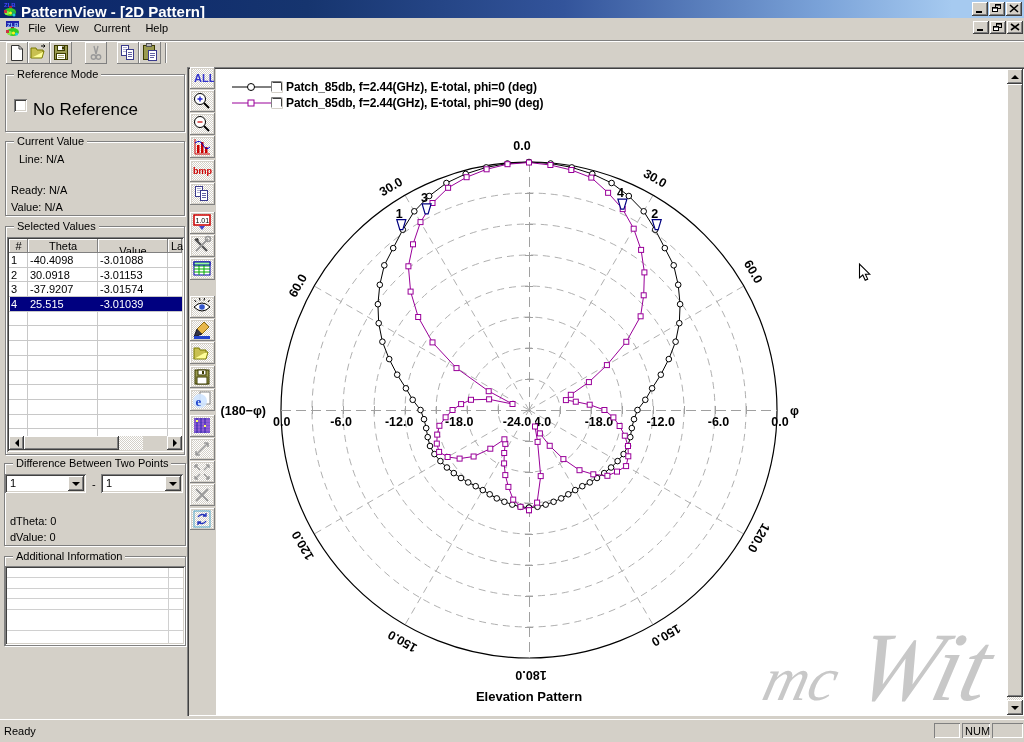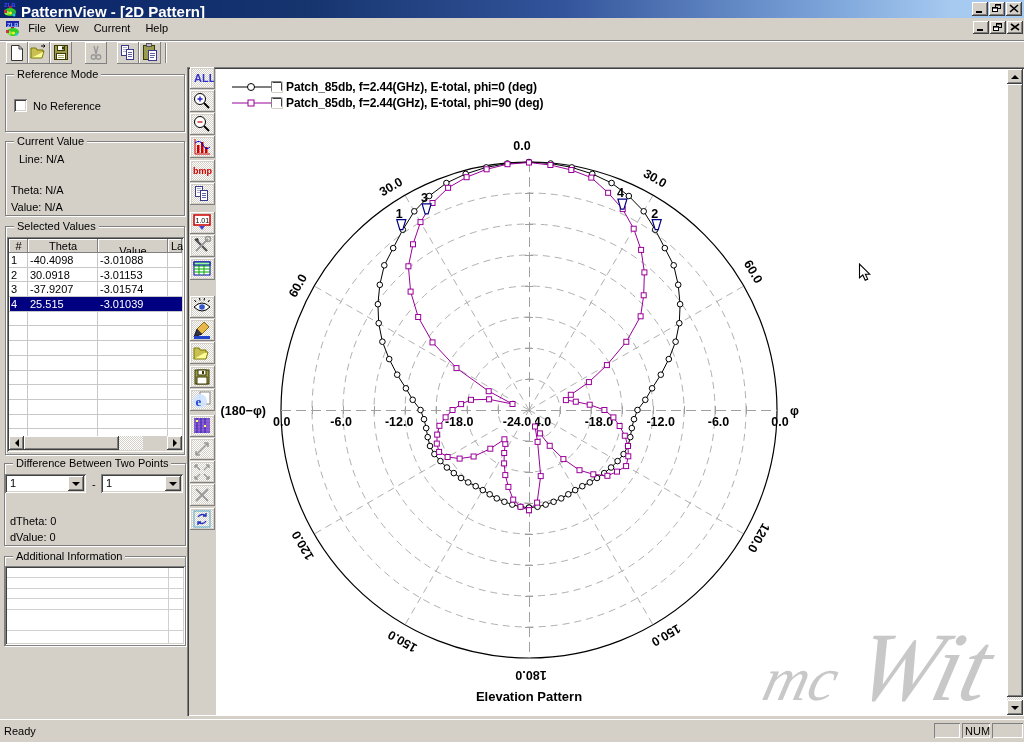--- a/index.html
+++ b/index.html
@@ -486,26 +486,26 @@
 <div class="abs rthin" style="left:190px;top:508px;width:25px;height:22px"></div>
 <div class="abs" style="left:192px;top:510px;width:21px;height:18px;background-image:linear-gradient(45deg,#fff 25%,transparent 25%,transparent 75%,#fff 75%),linear-gradient(45deg,#fff 25%,transparent 25%,transparent 75%,#fff 75%);background-size:2px 2px;background-position:0 0,1px 1px"></div>
 <svg class="abs" style="left:191px;top:508px" width="23" height="22" viewBox="0 0 23 22">
     <rect x="3" y="3" width="16" height="16" fill="none" stroke="#55aacc"></rect>
     <path d="M7 9 a5 5 0 0 1 8 -1 m0 -3 v3 h-3 M15 13 a5 5 0 0 1 -8 1 m0 3 v-3 h3" stroke="#2233bb" fill="none" stroke-width="1.4"></path>
   </svg>
 <div class="abs group" style="left:5px;top:74px;width:180px;height:58px">
     <div class="gtitle">Reference Mode</div>
   </div>
 <div class="abs" style="left:14px;top:99px;width:13px;height:13px;background:#fff;box-shadow:inset 1px 1px 0 #808080,inset -1px -1px 0 #fff,inset 2px 2px 0 #404040,inset -2px -2px 0 #d4d0c8"></div>
-<div class="abs" style="left:33px;top:100px;font-size:11px">No Reference</div>
+<div class="abs" style="left:33px;top:100px;font-size:17px">No Reference</div>
 <div class="abs group" style="left:5px;top:141px;width:180px;height:75px">
     <div class="gtitle">Current Value</div>
   </div>
 <div class="abs" style="left:19px;top:153px">Line: N/A</div>
-<div class="abs" style="left:11px;top:184px">Theta: N/A</div>
+<div class="abs" style="left:11px;top:184px">Ready: N/A</div>
 <div class="abs" style="left:11px;top:201px">Value: N/A</div>
 <div class="abs group" style="left:5px;top:226px;width:180px;height:229px">
     <div class="gtitle">Selected Values</div>
   </div>
 <div class="abs sunken" style="left:7px;top:237px;width:177px;height:215px"></div>
 <div class="abs rthin" style="left:9px;top:239px;width:19px;height:14px;text-align:center;padding:1px 3px 0">#</div>
 <div class="abs rthin" style="left:28px;top:239px;width:70px;height:14px;text-align:center;padding:1px 3px 0">Theta</div>
 <div class="abs rthin" style="left:98px;top:239px;width:70px;height:14px;text-align:center;padding:6px 3px 0">Value</div>
 <div class="abs rthin" style="left:168px;top:239px;width:14px;height:14px;text-align:left;padding:1px 3px 0">La</div>
 <div class="abs" style="left:9px;top:253px;width:173px;height:183px;background:#fff;background-image:repeating-linear-gradient(to bottom,transparent 0,transparent 13.7px,#c8c8c8 13.7px,#c8c8c8 14.7px),linear-gradient(to right,transparent 18px,#c8c8c8 18px,#c8c8c8 19px,transparent 19px,transparent 88px,#c8c8c8 88px,#c8c8c8 89px,transparent 89px,transparent 158px,#c8c8c8 158px,#c8c8c8 159px,transparent 159px)"></div>

